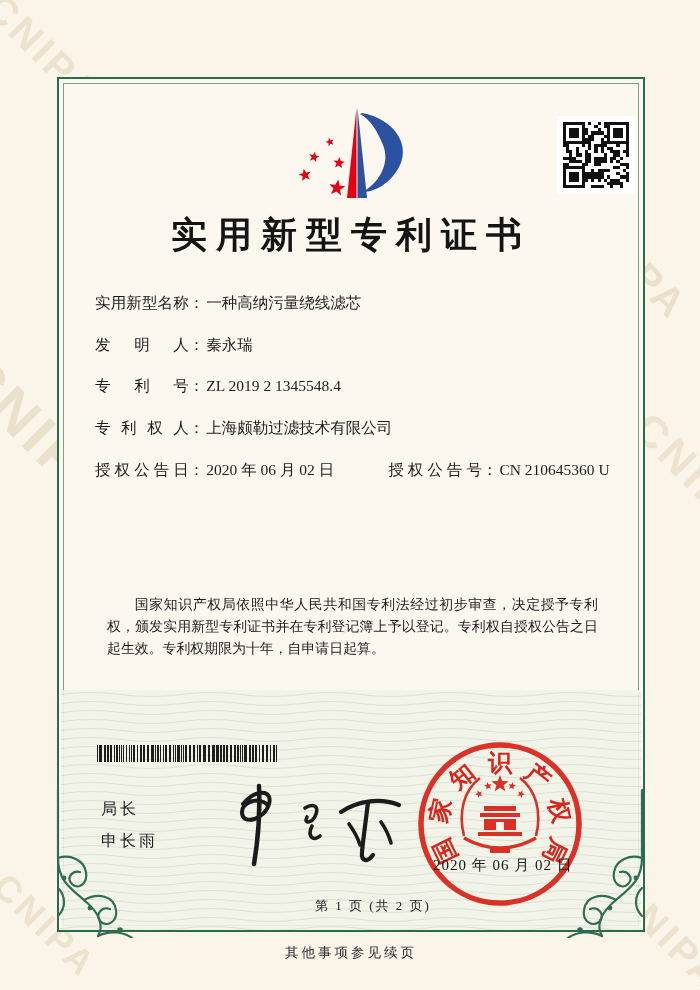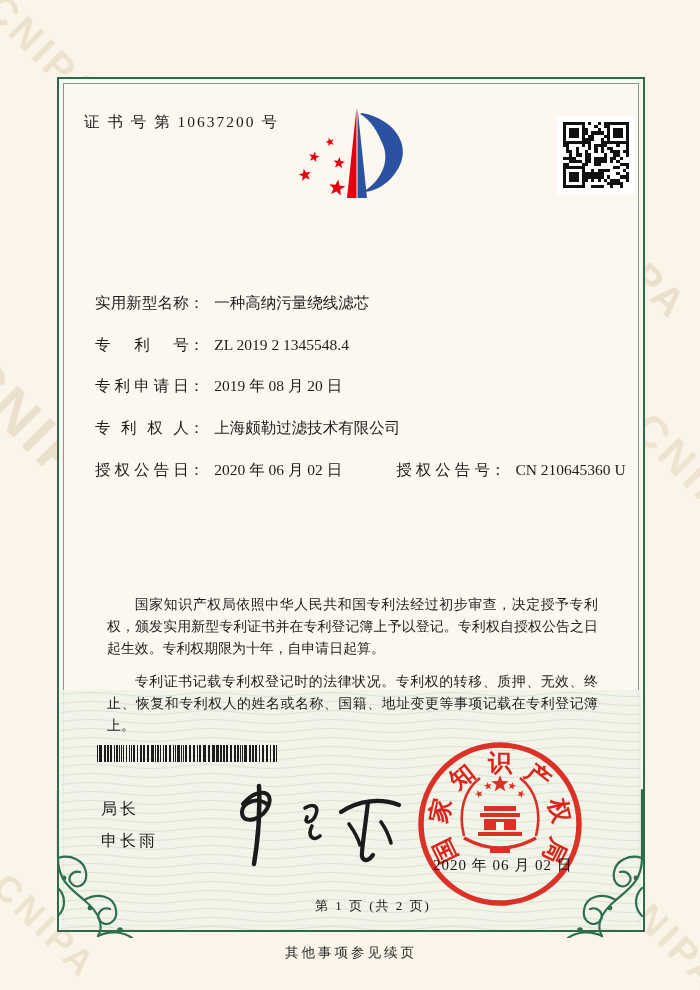--- a/index.html
+++ b/index.html
@@ -56,21 +56,21 @@
   }
   
   .fields{position:absolute;left:95px;top:293px;width:515px;}
   .field-row{height:41.7px;font-size:15.5px;white-space:nowrap;}
   .field-label{
     display:inline-block;width:6.05em;text-align:justify;text-align-last:justify;
     vertical-align:top;
     font-family:Liberation Serif, serif;
   }
   .field-colon{display:inline-block;}
-  .field-value{display:inline-block;margin-left:10px;}
+  .field-value{display:inline-block;margin-left:2px;}
   .grant-pair2{display:inline-block;margin-left:54px;}
   
   .paras{
     position:absolute;left:95px;top:582px;width:515px;
     font-size:13.9px;line-height:21.8px;text-align:justify;
   }
   .paras p{margin:12px;text-indent:2em;}
   
   .barcode{
     position:absolute;left:97px;top:745px;width:184px;height:17px;
@@ -148,21 +148,20 @@
       <path d="M18 70 C30 66 44 72 46 84 C48 96 38 102 32 96 C26 90 32 82 40 84"></path>
       <path d="M44 112 C58 104 74 108 76 122 C78 134 66 140 60 133 C55 126 62 118 70 121"></path>
       <path d="M18 100 C26 108 26 120 18 128"></path>
       <path d="M58 148 C70 142 84 144 92 150"></path>
       <circle cx="24" cy="90" r="2.4" fill="#2f6e4e" stroke="none"></circle>
       <circle cx="50" cy="120" r="2.4" fill="#2f6e4e" stroke="none"></circle>
       <circle cx="80" cy="142" r="2.8" fill="#2f6e4e" stroke="none"></circle>
     </g>
   </svg>
 
-  <div class="cert-no">证 书 号 第 10637200 号</div>
 
   <svg class="logo" viewBox="0 0 140 105">
     <g id="logo-stars" fill="#e60012">
         <polygon points="38.67,37.70 40.61,40.21 43.68,39.41 41.89,42.03 43.60,44.70 40.56,43.81 38.55,46.26 38.46,43.09 35.50,41.94 38.49,40.87"></polygon>
         <polygon points="25.09,51.61 25.70,55.44 29.46,56.37 26.01,58.14 26.28,62.00 23.54,59.26 19.95,60.72 21.71,57.26 19.21,54.30 23.04,54.90"></polygon>
         <polygon points="49.60,57.03 50.68,61.12 54.86,61.72 51.31,64.01 52.02,68.18 48.75,65.51 45.01,67.48 46.54,63.54 43.51,60.59 47.73,60.82"></polygon>
         <polygon points="13.71,68.63 16.13,72.52 20.66,71.80 17.71,75.31 19.79,79.39 15.54,77.68 12.30,80.91 12.62,76.34 8.54,74.26 12.99,73.15"></polygon>
         <polygon points="48.27,79.60 49.51,85.46 55.39,86.61 50.19,89.60 50.91,95.55 46.47,91.53 41.03,94.05 43.48,88.58 39.40,84.19 45.36,84.83"></polygon>
       </g>
     <polygon points="66.5,8 57,98 66.5,98" fill="#e60012"></polygon>
@@ -316,42 +315,42 @@
         <rect x="18" y="20" width="1" height="1" fill="#111"></rect>
         <path d="M0 0h7v7h-7z M1 1v5h5v-5z" fill="#111" fill-rule="evenodd"></path>
         <rect x="2" y="2" width="3" height="3" fill="#111"></rect>
         <path d="M14 0h7v7h-7z M15 1v5h5v-5z" fill="#111" fill-rule="evenodd"></path>
         <rect x="16" y="2" width="3" height="3" fill="#111"></rect>
         <path d="M0 14h7v7h-7z M1 15v5h5v-5z" fill="#111" fill-rule="evenodd"></path>
         <rect x="2" y="16" width="3" height="3" fill="#111"></rect>
       </svg>
   </div>
 
+  <div class="title">实用新型专利证书</div>
 
   <div class="fields">
     <div class="field-row">
       <span class="field-label">实用新型名称</span><span class="field-colon">：</span><span class="field-value">一种高纳污量绕线滤芯</span>
     </div>
     <div class="field-row">
-      <span class="field-label">专利号</span><span class="field-colon">：</span><span class="field-value">ZL 2019 2 1345548.4</span>
+      <span class="field-label">发明人</span><span class="field-colon">：</span><span class="field-value">秦永瑞</span>
     </div>
     <div class="field-row">
-      <span class="field-label">专利申请日</span><span class="field-colon">：</span><span class="field-value">2019 年 08 月 20 日</span>
+      <span class="field-label">专利号</span><span class="field-colon">：</span><span class="field-value">ZL 2019 2 1345548.4</span>
     </div>
     <div class="field-row">
       <span class="field-label">专利权人</span><span class="field-colon">：</span><span class="field-value">上海颇勒过滤技术有限公司</span>
     </div>
     <div class="field-row">
       <span class="field-label">授权公告日</span><span class="field-colon">：</span><span class="field-value">2020 年 06 月 02 日</span><span class="grant-pair2"><span class="field-label">授权公告号</span><span class="field-colon">：</span><span class="field-value">CN 210645360 U</span></span>
     </div>
   </div>
 
   <div class="paras">
     <p>国家知识产权局依照中华人民共和国专利法经过初步审查，决定授予专利权，颁发实用新型专利证书并在专利登记簿上予以登记。专利权自授权公告之日起生效。专利权期限为十年，自申请日起算。</p>
-    <p>专利证书记载专利权登记时的法律状况。专利权的转移、质押、无效、终止、恢复和专利权人的姓名或名称、国籍、地址变更等事项记载在专利登记簿上。</p>
   </div>
 
   <div class="barcode" id="barcode">
       <span class="bar-b" style="width: 1px;"></span>
       <span class="bar-w" style="width: 1px;"></span>
       <span class="bar-b" style="width: 3px;"></span>
       <span class="bar-w" style="width: 2px;"></span>
       <span class="bar-b" style="width: 2px;"></span>
       <span class="bar-w" style="width: 1px;"></span>
       <span class="bar-b" style="width: 2px;"></span>

